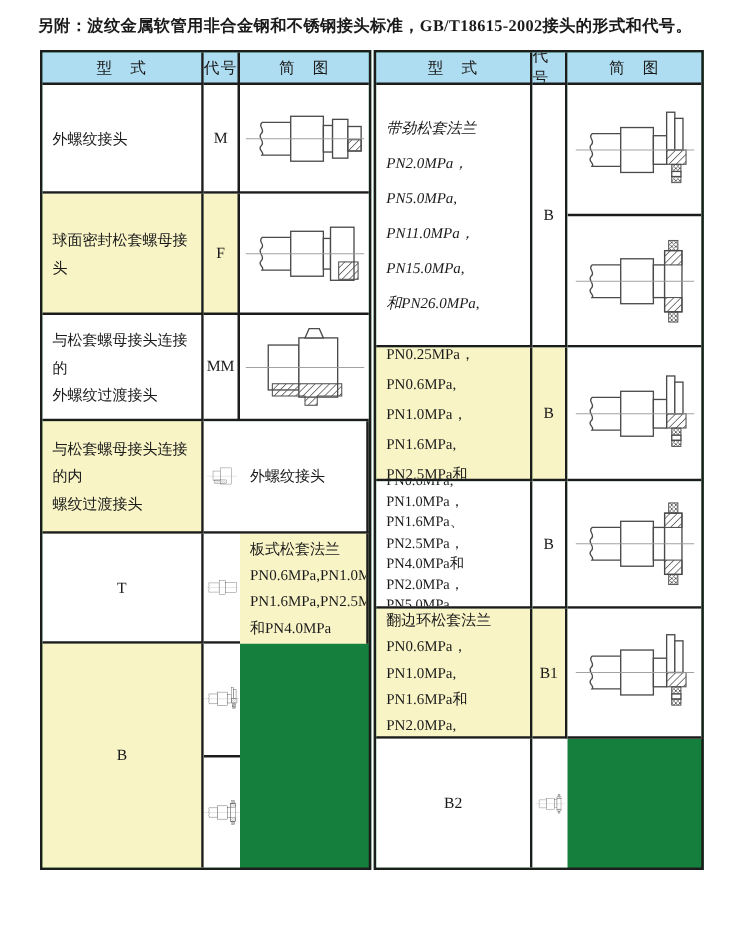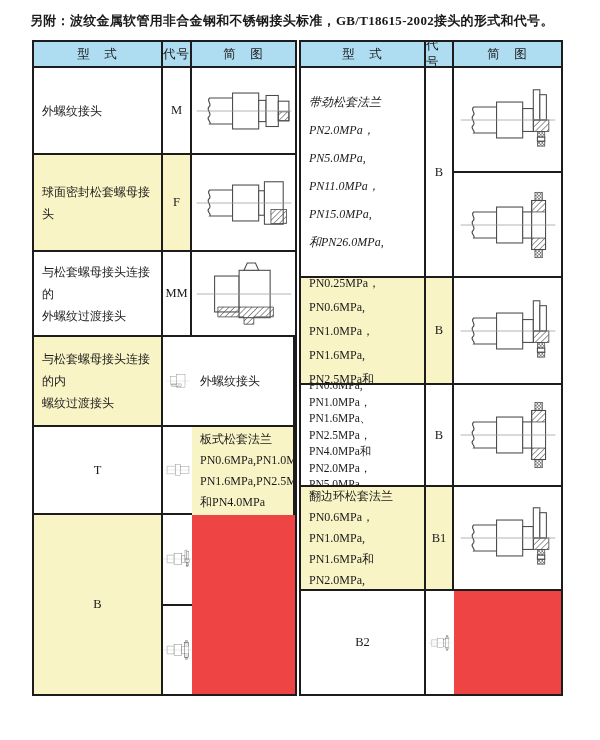--- a/index.html
+++ b/index.html
@@ -13,21 +13,21 @@
     width:600px;height:740px;background:#ffffff;overflow:hidden;
     font-family:"Liberation Serif","DejaVu Serif",serif;color:var(--ink);
     position:relative;
   }
   .title{
     position:absolute;left:30px;top:12px;width:560px;
     font-size:13px;font-weight:700;letter-spacing:0.3px;
   }
   .tbl{
     position:absolute;top:40px;display:grid;box-sizing:border-box;
-    border:2px solid var(--border);background:#ef4444;
+    border:2px solid var(--border);background:#15803d;
   }
   .tbl.left{
     left:32px;width:265px;height:656px;
     grid-template-columns:129px 29px 103px;
     grid-template-rows:26px 87px 97px 85px 90px 88px auto;
   }
   .tbl.right{
     left:299px;width:264px;height:656px;
     grid-template-columns:125px 28px 107px;
     grid-template-rows:26px 210px 107px 102px 104px auto;

